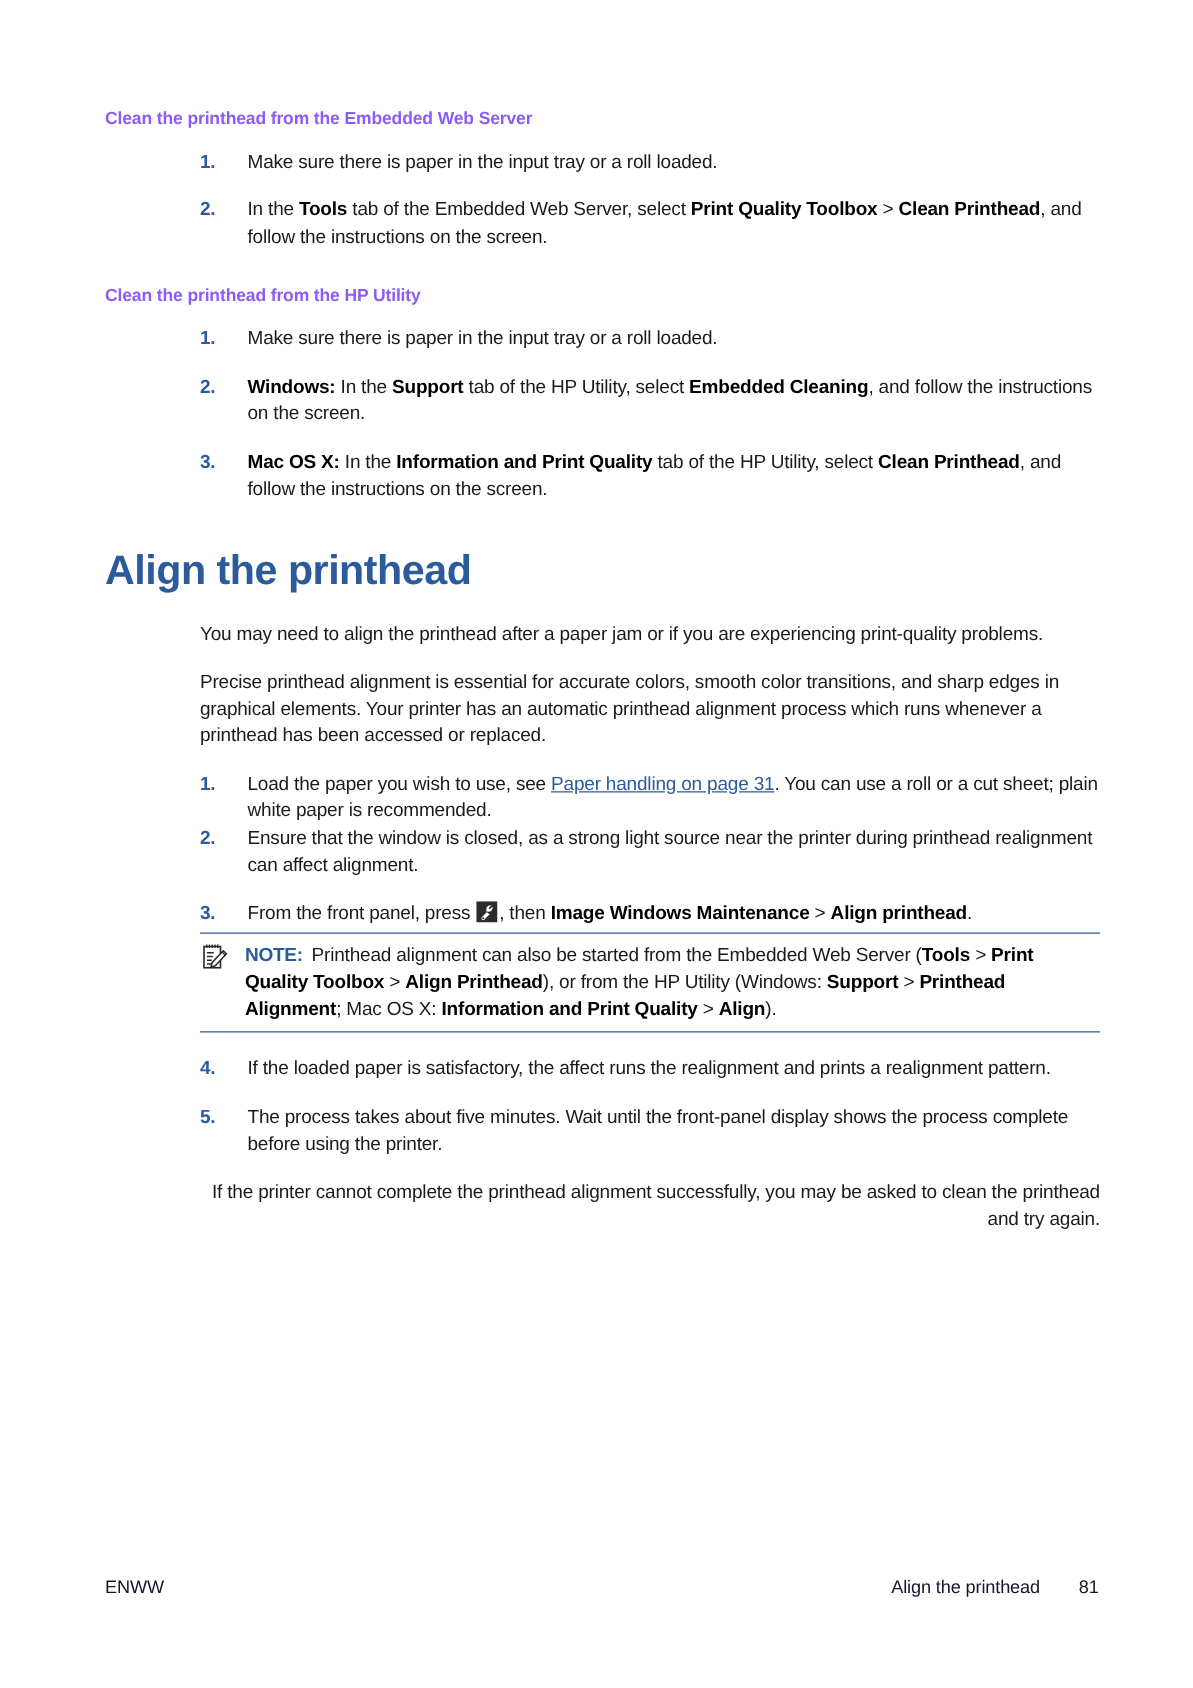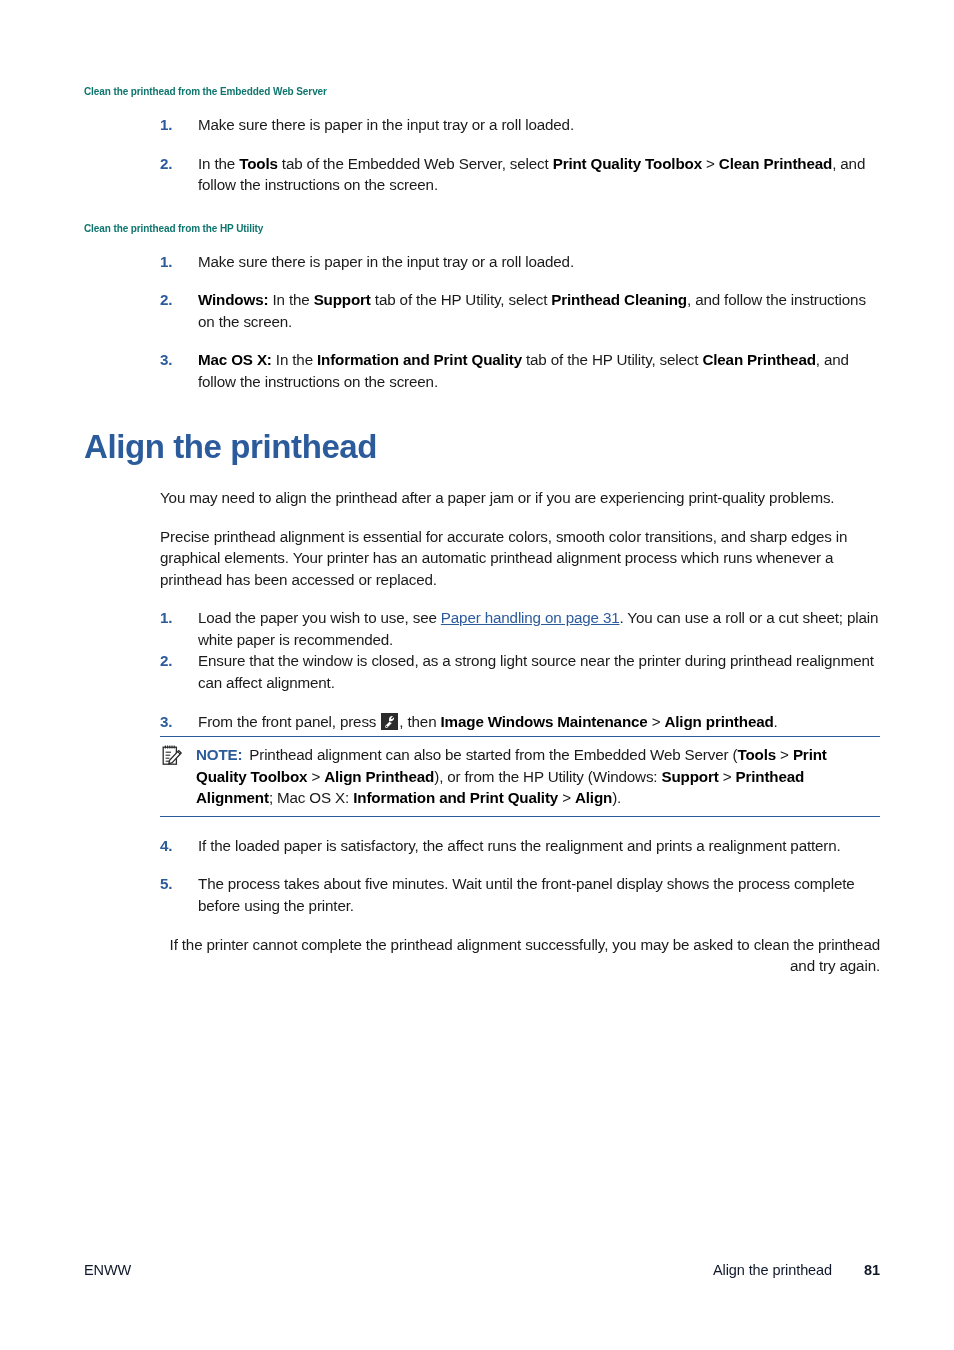--- a/index.html
+++ b/index.html
@@ -27,23 +27,23 @@
   
   .content {
     position: absolute;
     left: 84px;
     top: 86px;
     width: 796px;
   }
 
   
   .h3 {
-    color: #0f766e;
-    font-weight: bold;
-    font-size: 10px;
+    color: #8b5cf6;
+    font-weight: bold;
+    font-size: 14px;
     letter-spacing: -0.1px;
     margin: 0 0 16px 0;
     line-height: 1.2;
   }
   .h3.spaced-top { margin-top: 27px; }
 
   .h1 {
     color: #2c5b9c;
     font-weight: bold;
     font-size: 33px;
@@ -147,21 +147,21 @@
     color: #0f172a;
   }
   .footer-left { position: absolute; left: 0; top: 0; }
   .footer-right {
     position: absolute;
     right: 0; top: 0;
     display: flex;
     align-items: baseline;
   }
   .footer-title { margin-right: 30px; }
-  .footer-page { min-width: 18px; text-align: right; font-weight: bold; }
+  .footer-page { min-width: 18px; text-align: center; }
 </style>
 </head>
 <body>
 
 <div class="page">
 
   <div class="content">
 
     <h3 class="h3">Clean the printhead from the Embedded Web Server</h3>
 
@@ -178,21 +178,21 @@
 
     <h3 class="h3 spaced-top">Clean the printhead from the HP Utility</h3>
 
     <ol class="olist">
       <li class="oitem">
         <span class="onum">1.</span>
         <span class="otext">Make sure there is paper in the input tray or a roll loaded.</span>
       </li>
       <li class="oitem">
         <span class="onum">2.</span>
-        <span class="otext"><b>Windows:</b> In the <b>Support</b> tab of the HP Utility, select <b>Printhead Cleaning</b>, and follow the instructions on the screen.</span>
+        <span class="otext"><b>Windows:</b> In the <b>Support</b> tab of the HP Utility, select <b>Embedded Cleaning</b>, and follow the instructions on the screen.</span>
       </li>
       <li class="oitem">
         <span class="onum">3.</span>
         <span class="otext"><b>Mac OS X:</b> In the <b>Information and Print Quality</b> tab of the HP Utility, select <b>Clean Printhead</b>, and follow the instructions on the screen.</span>
       </li>
     </ol>
 
     <h1 class="h1">Align the printhead</h1>
 
     <p class="para">You may need to align the printhead after a paper jam or if you are experiencing print-quality problems.</p>

